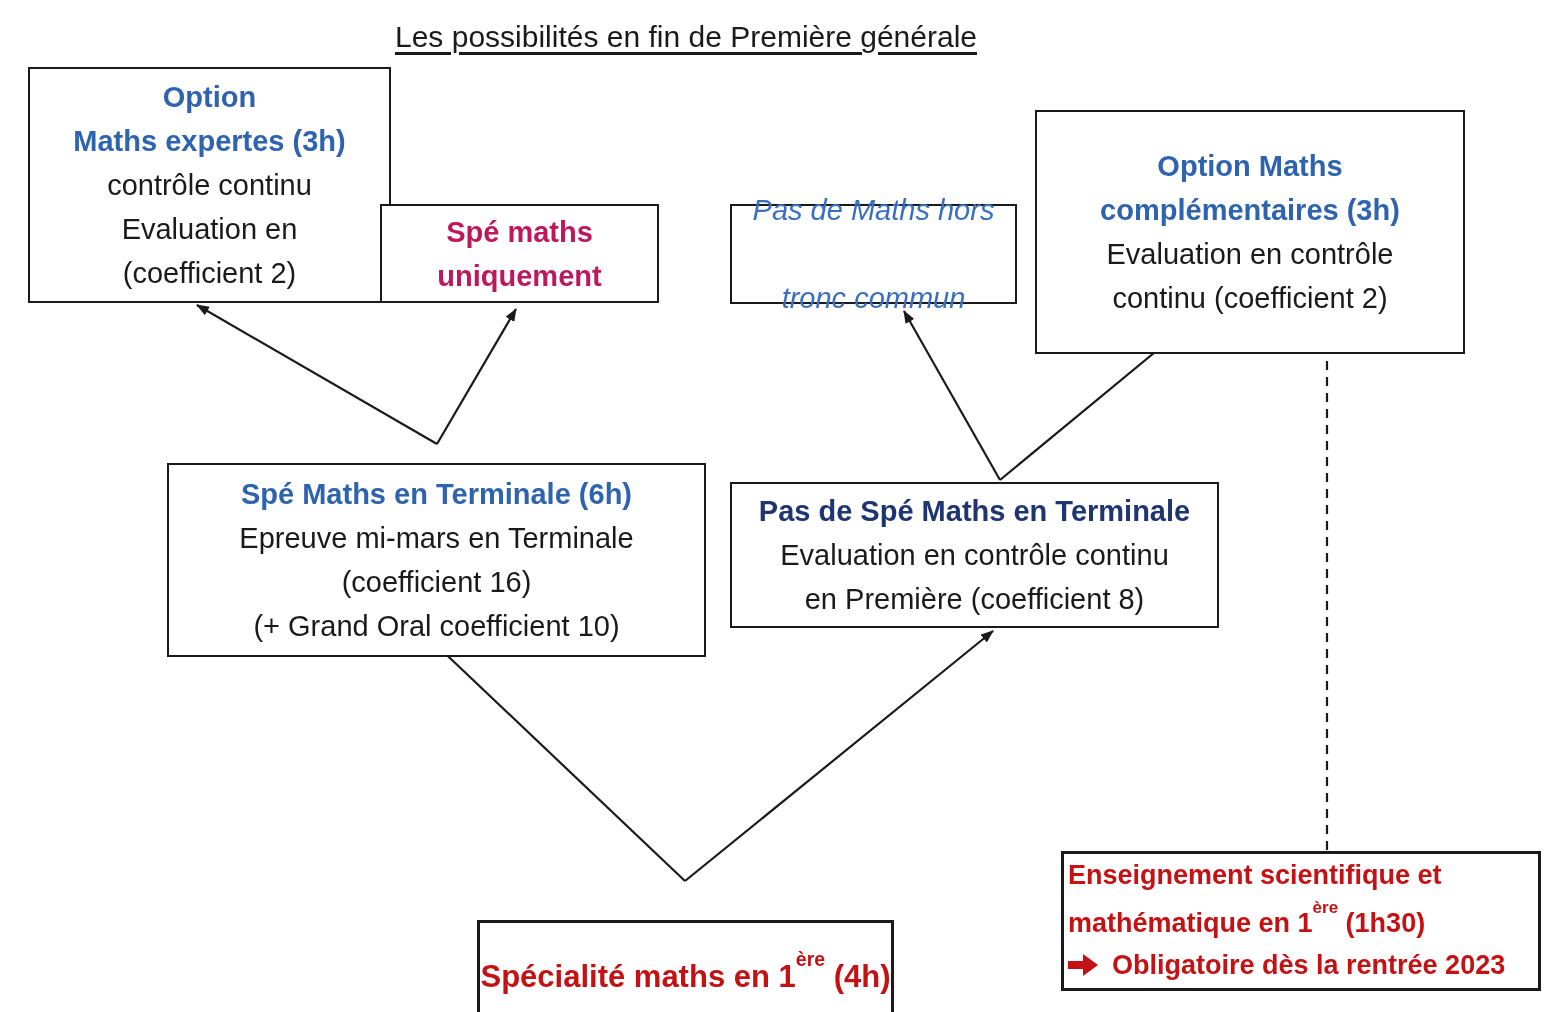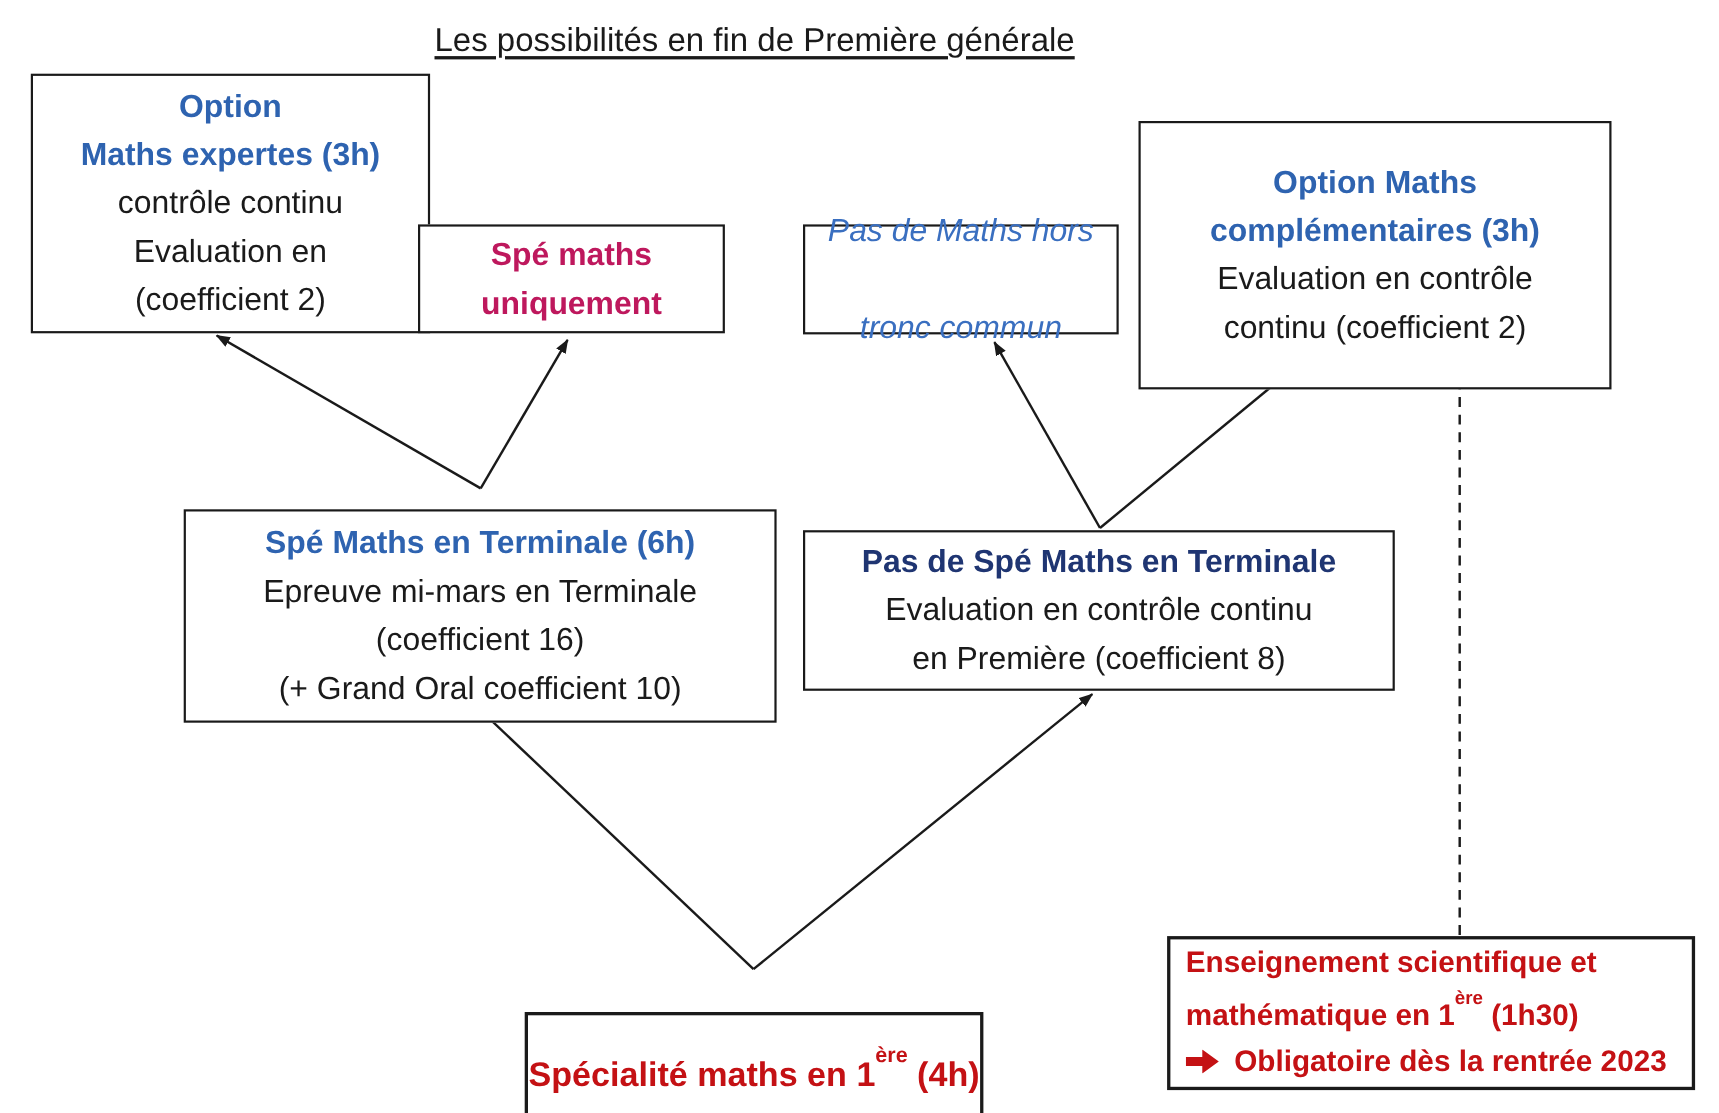--- a/index.html
+++ b/index.html
@@ -54,26 +54,26 @@
     position: relative;
     top: -0.55em;
     font-weight: bold;
   }
   
   #box-expertes        { left: 28px;   top: 67px;  width: 363px; height: 236px; }
   #box-uniquement      { left: 380px;  top: 204px; width: 279px; height: 99px;  }
   #box-horstronc       { left: 730px;  top: 204px; width: 287px; height: 100px; gap: 44px; }
   #box-complementaires { left: 1035px; top: 110px; width: 430px; height: 244px; }
   #box-speterminale    { left: 167px;  top: 444px; width: 539px; height: 194px; margin-top: 19px; }
-  #box-passpe          { left: 730px;  top: 482px; width: 538px; height: 146px; }
+  #box-passpe          { left: 730px;  top: 482px; width: 489px; height: 146px; }
   #box-specialite      { left: 477px;  top: 920px; width: 417px; height: 107px; border-width: 3px; }
   #box-specialite .line { font-size: 31px; }
   #box-enseignement    { left: 1061px; top: 851px; width: 480px; height: 140px;
                          border-width: 3px; align-items: flex-start; text-align: left;
-                         padding-left: 14px; }
+                         padding-left: 4px; }
   #box-enseignement .line { font-size: 27px; line-height: 42px; }
   .glyph-icon { display: inline-block; vertical-align: -2px; margin-right: 12px; }
   
   #arrows {
     position: absolute;
     left: 0; top: 0;
     pointer-events: none;
   }
   .conn { stroke: #1a1a1a; stroke-width: 2.2; fill: none; }
   .conn.dashed { stroke-dasharray: 9 7; }

